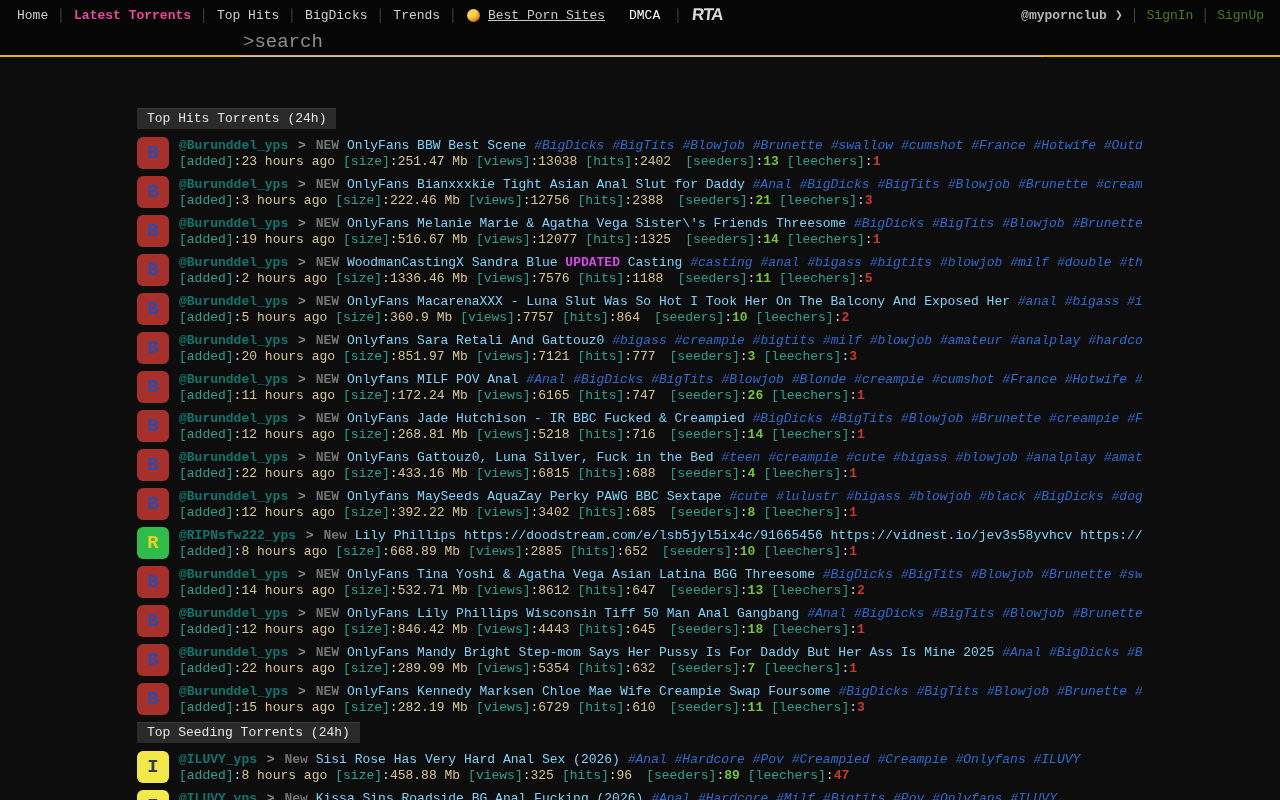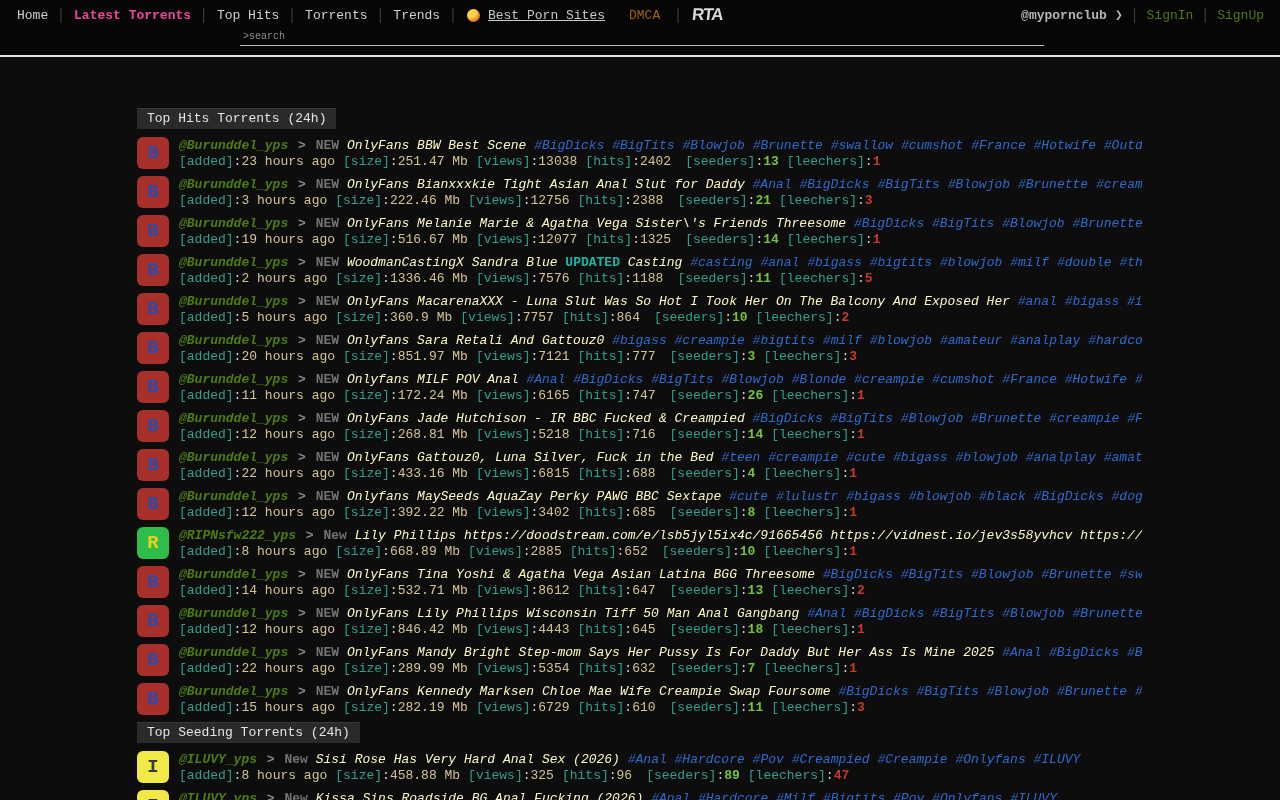--- a/index.html
+++ b/index.html
@@ -1,57 +1,57 @@
 <!DOCTYPE html>
 <html><head>
 <meta charset="utf-8">
 <style>
   html,body{margin:0;padding:0;background:#0d0d0d;width:1280px;height:800px;overflow:hidden;}
   body{font-family:"Liberation Mono","DejaVu Sans Mono",monospace;font-size:13px;color:#dcdcdc;}
 
   
-  .topbar{background:#060606;height:57px;border-bottom:2px solid #e5e5e5;box-sizing:border-box;}
+  .topbar{background:#060606;height:57px;border-bottom:2px solid #eab308;box-sizing:border-box;}
   .navrow{display:flex;align-items:center;height:30px;padding:0 8px;white-space:nowrap;}
   .nav-item{color:#cfcfcf;padding:0 9px;cursor:pointer;}
   .nav-item.active{color:#ec4899;font-weight:bold;}
   .sep{color:#4a4a4a;}
   .promo{color:#c8c8c8;text-decoration:underline;margin:0 4px;cursor:pointer;}
   .mascot{display:inline-block;width:13px;height:13px;border-radius:50%;
           background:radial-gradient(circle at 35% 30%,#ffd24a 0 35%,#e07818 70%,#8a3c08 100%);
           margin:0 4px 0 10px;vertical-align:-2px;}
-  .dmca{color:#a16207;margin:0 14px 0 20px;}
+  .dmca{color:#ffffff;margin:0 14px 0 20px;}
   .rta{font-family:"Liberation Sans",sans-serif;font-weight:900;font-size:17px;color:#d8d8d8;
        letter-spacing:-1px;transform:skewX(-6deg);display:inline-block;margin-left:10px;}
   .right-group{margin-left:auto;display:flex;align-items:center;}
   .account{color:#b5b5b5;font-weight:bold;margin-right:8px;}
   .acct-chev{color:#b5b5b5;font-weight:bold;margin-right:8px;}
   .auth{color:#4d7c0f;padding:0 8px;cursor:pointer;}
 
   .searchrow{height:25px;}
   .search-input{display:block;margin-left:240px;width:798px;background:transparent;border:none;
                 border-bottom:1px solid #c0c0c0;color:#b0b0b0;outline:none;
-                font-family:inherit;font-size:10px;padding:1px 3px 3px 3px;}
+                font-family:inherit;font-size:19px;padding:1px 3px 3px 3px;}
   .search-input::placeholder{color:#8d8d8d;}
 
   
   .main{margin:51px 0 0 137px;width:1005px;}
   .section-header{display:inline-block;background:#2a2a2a;color:#e4e4e4;padding:2px 10px 3px 10px;
                   margin-bottom:8px;border-top:1px solid #3a3a3a;}
   .rows{margin-top:0;}
   .row{display:flex;gap:10px;margin-bottom:7px;height:32px;}
   .avatar{width:32px;height:32px;border-radius:6px;flex:0 0 32px;display:flex;align-items:center;
           justify-content:center;font-weight:bold;font-size:19px;cursor:pointer;}
   .row-content{width:963px;overflow:hidden;}
   .line1{white-space:nowrap;overflow:hidden;height:17px;line-height:17px;}
   .line2{white-space:nowrap;overflow:hidden;height:15px;line-height:15px;}
-  .user{color:#4d7c0f;font-weight:bold;cursor:pointer;font-style:italic;}
+  .user{color:#0f766e;font-weight:bold;cursor:pointer;}
   .chev{color:#8a8a8a;font-weight:bold;padding:0 2px;}
   .seg-new{color:#737373;font-weight:bold;}
-  .seg-updated{color:#14b8a6;font-weight:bold;}
-  .seg-text{color:#fef9c3;cursor:pointer;font-style:italic;}
+  .seg-updated{color:#d946ef;font-weight:bold;}
+  .seg-text{color:#7dd3fc;cursor:pointer;}
   .seg-tag{color:#2e6bd0;font-style:italic;cursor:pointer;}
   .stat{margin-right:8px;}
   .stat-label{color:#2fa08c;}
   .stat-colon{color:#cfcfcf;}
   .stat-value{color:#d5c492;}
   .stat-seeders{margin-left:6px;}
   .val-seeders{color:#74c33c;font-weight:bold;font-family:Liberation Mono, monospace;}
   .val-leechers{color:#c9392a;font-weight:bold;}
   .sect{margin-bottom:1px;}
   .sect + .sect{margin-top:1px;}
@@ -60,21 +60,21 @@
 <body>
 
 <div class="topbar">
   <div class="navrow">
     <span class="nav-item">Home</span>
     <span class="sep">│</span>
     <span class="nav-item active">Latest Torrents</span>
     <span class="sep">│</span>
     <span class="nav-item">Top Hits</span>
     <span class="sep">│</span>
-    <span class="nav-item">Torrents</span>
+    <span class="nav-item">BigDicks</span>
     <span class="sep">│</span>
     <span class="nav-item">Trends</span>
     <span class="sep">│</span>
     <span class="mascot"></span>
     <span class="promo">Best Porn Sites</span>
     <span class="dmca">DMCA</span>
     <span class="sep">│</span>
     <span class="rta">RTA</span>
     <span class="right-group">
       <span class="account">@mypornclub</span>

